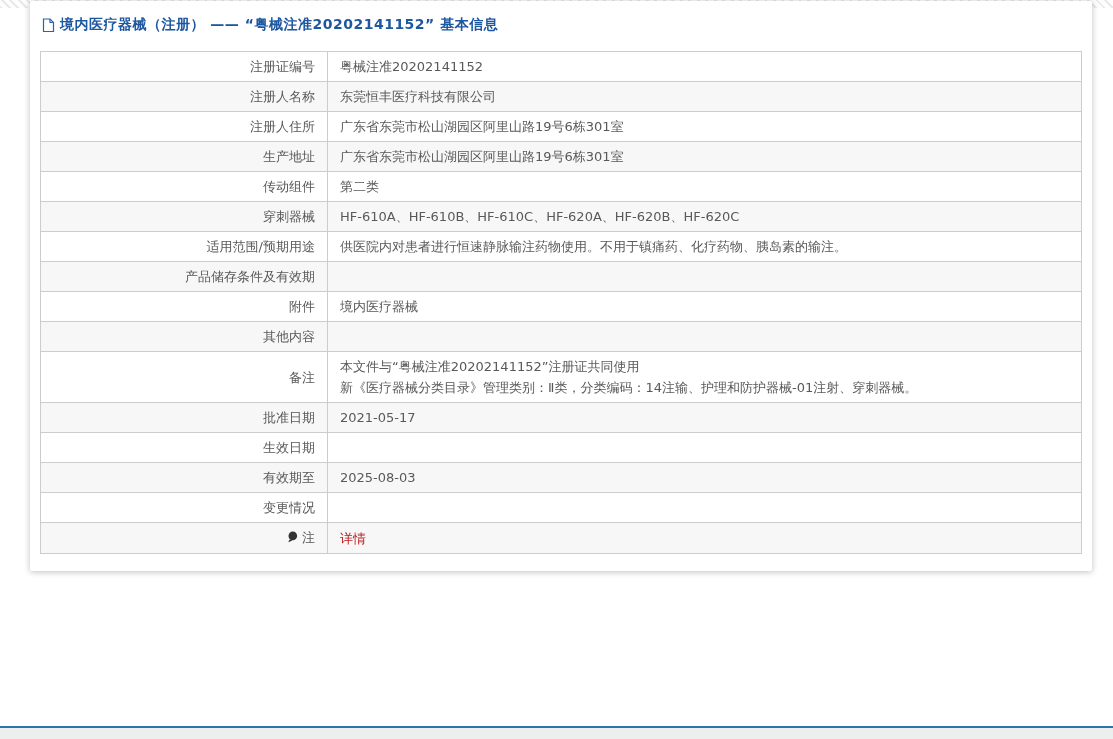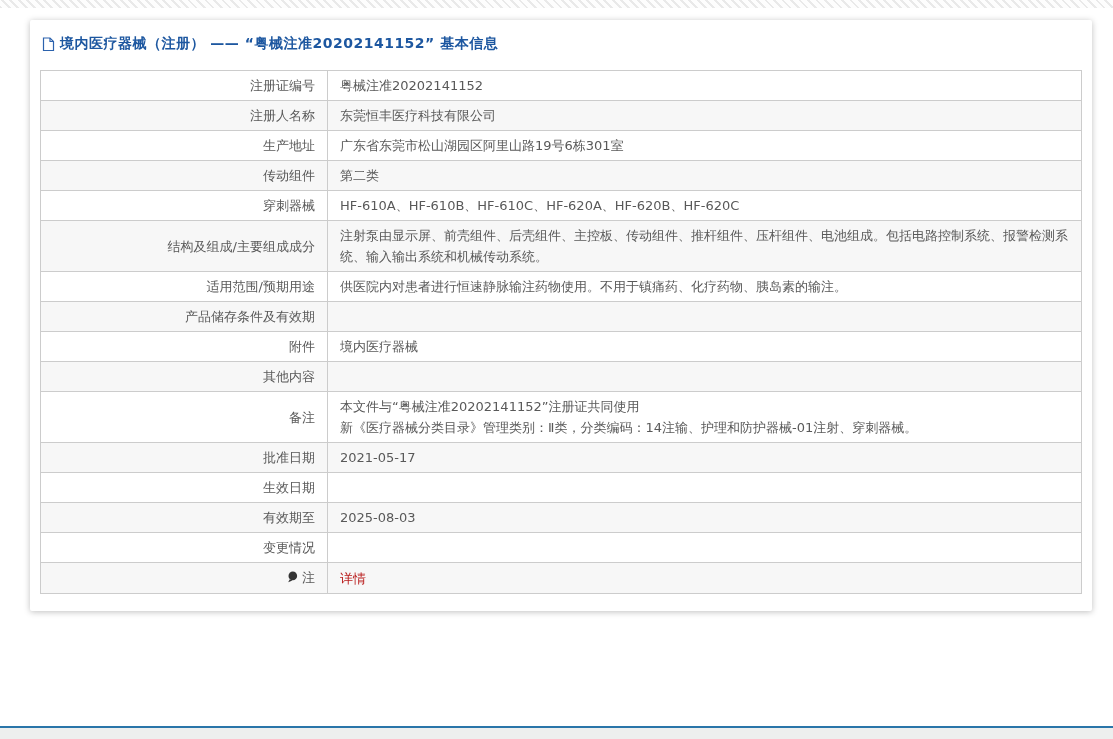--- a/index.html
+++ b/index.html
@@ -15,21 +15,21 @@
     overflow: hidden;
   }
   .top-stripes {
     height: 8px;
     width: 100%;
     background: repeating-linear-gradient(45deg, #e9e9e9 0, #e9e9e9 2px, #fdfdfd 2px, #fdfdfd 6px);
   }
   .card {
     position: absolute;
     left: 30px;
-    top: 20px;
+    top: 1px;
     width: 1062px;
     background: #ffffff;
     box-shadow: 0 1px 6px rgba(0,0,0,0.25);
     border-radius: 2px;
     padding: 0 10px 17px 10px;
   }
   .card-title {
     padding: 15px 2px 17px 2px;
     display: flex;
     align-items: center;
@@ -103,34 +103,34 @@
       <tbody>
           <tr>
             <td class="cell-label"><span>注册证编号</span></td>
             <td class="cell-value"><span>粤械注准20202141152</span></td>
           </tr>
           <tr>
             <td class="cell-label"><span>注册人名称</span></td>
             <td class="cell-value"><span>东莞恒丰医疗科技有限公司</span></td>
           </tr>
           <tr>
+            <td class="cell-label"><span>注册人住所</span></td>
+            <td class="cell-value"><span>广东省东莞市松山湖园区阿里山路19号6栋301室</span></td>
+          </tr>
+          <tr>
             <td class="cell-label"><span>生产地址</span></td>
             <td class="cell-value"><span>广东省东莞市松山湖园区阿里山路19号6栋301室</span></td>
           </tr>
           <tr>
             <td class="cell-label"><span>传动组件</span></td>
             <td class="cell-value"><span>第二类</span></td>
           </tr>
           <tr>
             <td class="cell-label"><span>穿刺器械</span></td>
             <td class="cell-value"><span>HF-610A、HF-610B、HF-610C、HF-620A、HF-620B、HF-620C</span></td>
-          </tr>
-          <tr>
-            <td class="cell-label"><span>结构及组成/主要组成成分</span></td>
-            <td class="cell-value"><span>注射泵由显示屏、前壳组件、后壳组件、主控板、传动组件、推杆组件、压杆组件、电池组成。包括电路控制系统、报警检测系统、输入输出系统和机械传动系统。</span></td>
           </tr>
           <tr>
             <td class="cell-label"><span>适用范围/预期用途</span></td>
             <td class="cell-value"><span>供医院内对患者进行恒速静脉输注药物使用。不用于镇痛药、化疗药物、胰岛素的输注。</span></td>
           </tr>
           <tr>
             <td class="cell-label"><span>产品储存条件及有效期</span></td>
             <td class="cell-value"><span></span></td>
           </tr>
           <tr>

